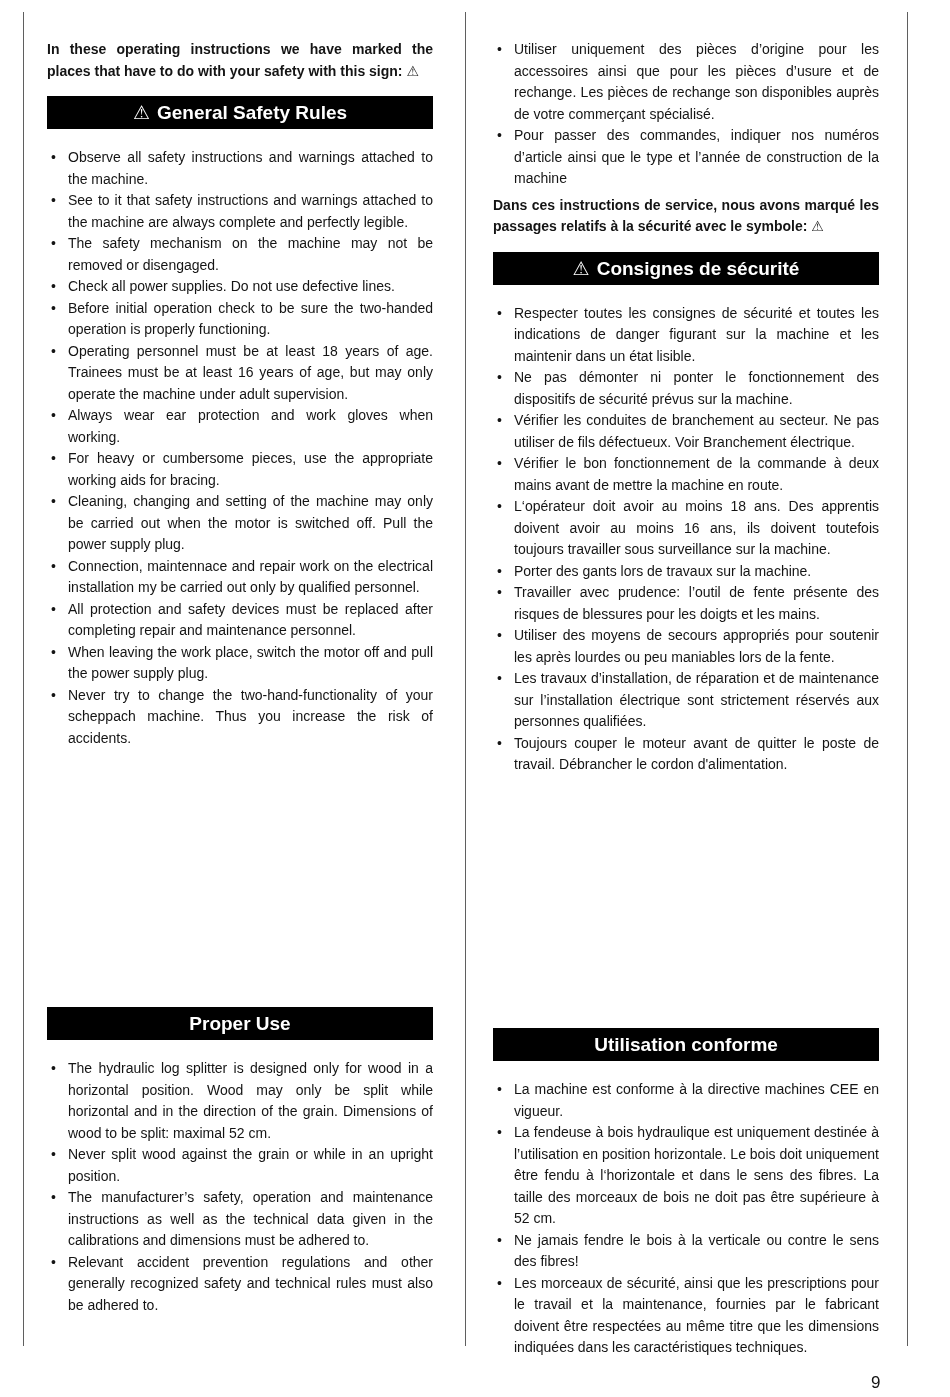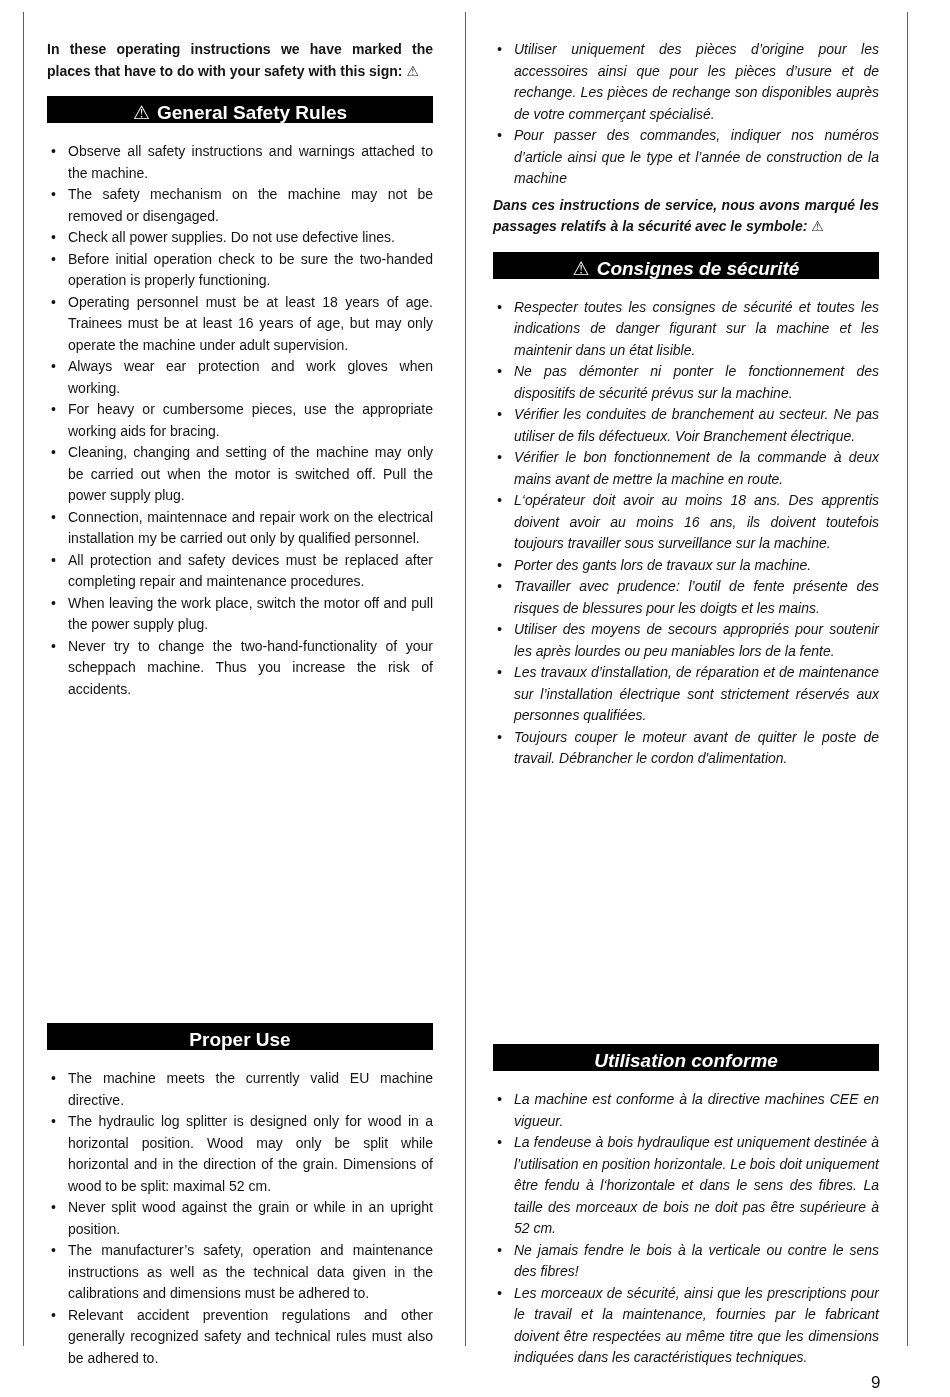--- a/index.html
+++ b/index.html
@@ -21,31 +21,31 @@
   .vline-center { left: 465px; }
   .vline-right  { left: 907px; }
 
   .col {
     position: absolute; top: 10px;
     font-size: 14px; line-height: 21.5px;
     text-align: justify;
     hyphens: auto;
   }
   .col-left  { left: 47px;  width: 386px; }
-  .col-right { left: 493px; width: 386px; font-style: italic; }
+  .col-right { left: 493px; width: 386px; }
 
   .intro {
     margin: 29px 0 0 0;
     font-weight: bold;
   }
   .sign { font-family: "DejaVu Sans", sans-serif; }
 
   .bar {
     background: #000000; color: #ffffff;
-    height: 27px; line-height: 33px;
+    height: 33px; line-height: 33px;
     text-align: center;
     font-size: 19px; font-weight: bold;
     margin-top: 14px;
     white-space: nowrap;
   }
   .bar .bar-sign { margin-right: 7px; }
   .bar .bar-sign:empty { display: none; margin: 0; }
 
   .bullets {
     list-style: none;
@@ -59,21 +59,21 @@
   .bullets-first { margin-top: 29px; }
 
   .bold-para {
     font-weight: bold;
     margin: 5px 0 0 0;
   }
 
   .section-abs { position: absolute; left: 0; width: 100%; }
   .col-left  .section-abs { top: 997px; }
   .col-right .section-abs { top: 1018px; }
-  .section-abs .bar { margin-top: 16px; }
+  .section-abs .bar { margin-top: 0; }
 
   .page-number {
     position: absolute;
     left: 871px; top: 1373px;
     font-size: 17px; line-height: 1.2;
   }
 </style>
 </head>
 <body>
 
@@ -89,40 +89,40 @@
       <span>In these operating instructions we have marked the places that have to do with your safety with this sign:</span>
       <span class="sign">⚠</span>
     </p>
 
     <section>
       <div class="bar">
         <span class="bar-sign sign">⚠</span><span class="bar-title">General Safety Rules</span>
       </div>
       <ul class="bullets">
         <li>Observe all safety instructions and warnings attached to the machine.</li>
+        <li>See to it that safety instructions and warnings attached to the machine are always complete and perfectly legible.</li>
         <li>The safety mechanism on the machine may not be removed or disengaged.</li>
         <li>Check all power supplies. Do not use defective lines.</li>
         <li>Before initial operation check to be sure the two-handed operation is properly functioning.</li>
         <li>Operating personnel must be at least 18 years of age. Trainees must be at least 16 years of age, but may only operate the machine under adult supervision.</li>
         <li>Always wear ear protection and work gloves when working.</li>
         <li>For heavy or cumbersome pieces, use the appropriate working aids for bracing.</li>
         <li>Cleaning, changing and setting of the machine may only be carried out when the motor is switched off. Pull the power supply plug.</li>
         <li>Connection, maintennace and repair work on the electrical installation my be carried out only by qualified personnel.</li>
-        <li>All protection and safety devices must be replaced after completing repair and maintenance procedures.</li>
+        <li>All protection and safety devices must be replaced after completing repair and maintenance personnel.</li>
         <li>When leaving the work place, switch the motor off and pull the power supply plug.</li>
         <li>Never try to change the two-hand-functionality of your scheppach machine. Thus you increase the risk of accidents.</li>
       </ul>
     </section>
 
     <section class="section-abs">
       <div class="bar">
         <span class="bar-title">Proper Use</span>
       </div>
       <ul class="bullets">
-        <li>The machine meets the currently valid EU machine directive.</li>
         <li>The hydraulic log splitter is designed only for wood in a horizontal position. Wood may only be split while horizontal and in the direction of the grain. Dimensions of wood to be split: maximal 52 cm.</li>
         <li>Never split wood against the grain or while in an upright position.</li>
         <li>The manufacturer’s safety, operation and maintenance instructions as well as the technical data given in the calibrations and dimensions must be adhered to.</li>
         <li>Relevant accident prevention regulations and other generally recognized safety and technical rules must also be adhered to.</li>
       </ul>
     </section>
 
   </div>
 
   <div class="col col-right" lang="fr">

